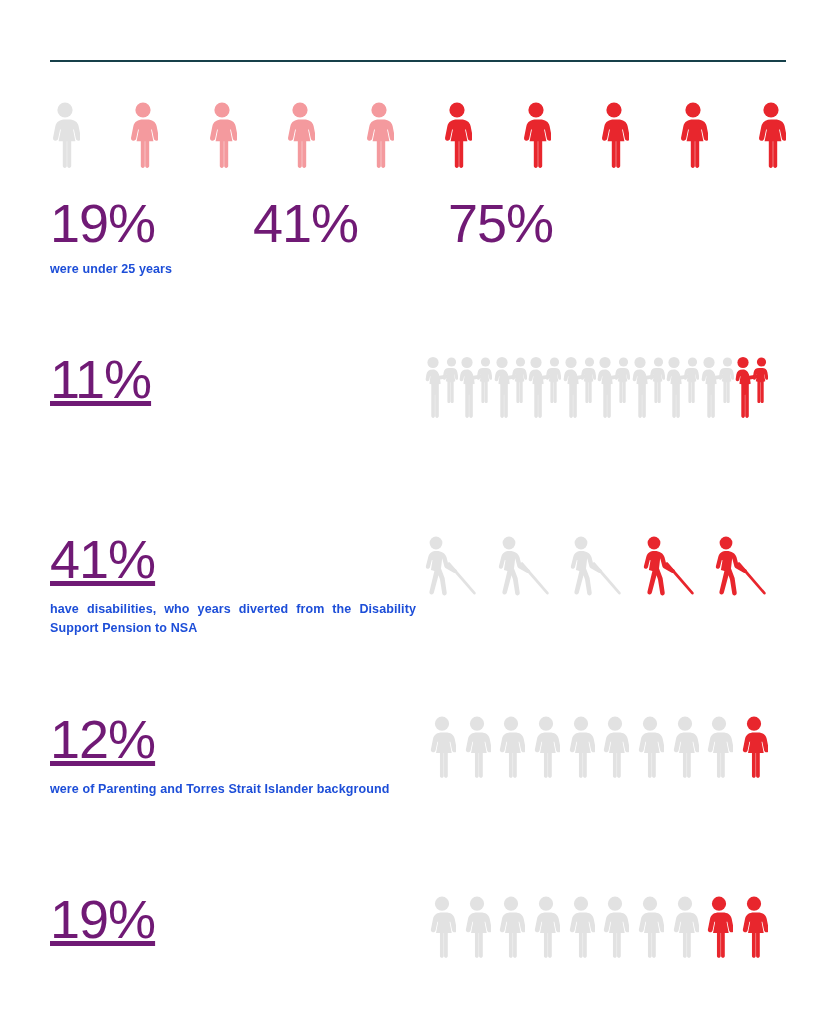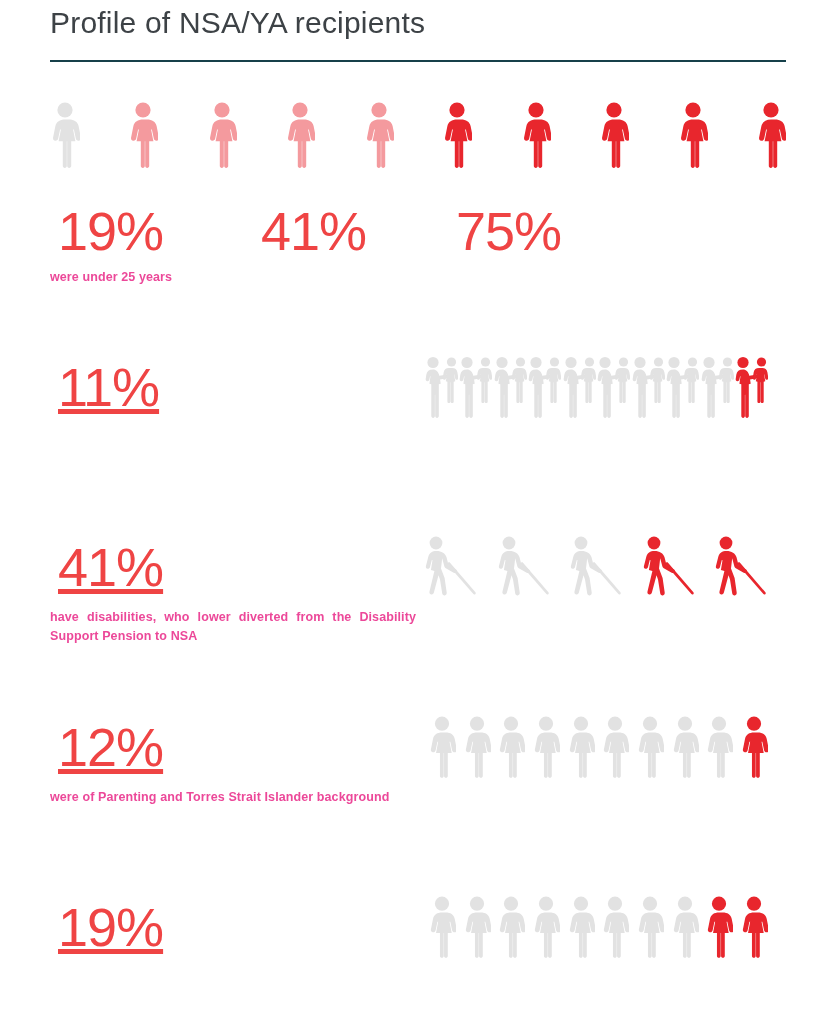--- a/index.html
+++ b/index.html
@@ -40,30 +40,30 @@
     position: absolute;
     left: 50px;
     top: 60px;
     width: 736px;
     height: 2px;
     background: #16404a;
   }
 
   
   .pct {
-    color: #ef4444;
+    color: #701a75;
     font-size: 54px;
     font-weight: 400;
     line-height: 1;
     letter-spacing: -1px;
-    margin: 8px;
+    margin: 0;
     white-space: nowrap;
   }
   .caption {
-    color: #ec4899;
+    color: #1d4ed8;
     font-size: 12.5px;
     line-height: 1.48;
     margin: 0;
     font-weight: 700;
     letter-spacing: 0.1px;
   }
   .caption.justify {
     text-align: justify;
     text-align-last: left;
   }
@@ -133,23 +133,20 @@
   .glyph.person      { width: 30px;  height: 66px; }
   .glyph.parent      { width: 34px;  height: 62px; }
   .glyph.cane        { width: 58px;  height: 60px; }
   .glyph.person-sm   { width: 28px;  height: 62px; }
 </style>
 </head>
 <body>
 
 <div id="infographic">
 
-  <div class="header">
-    <h1 class="title">Profile of NSA/YA recipients</h1>
-  </div>
   <div class="rule"></div>
 
   <div class="age-icons" id="age-icons">
       <span>
         <svg class="glyph person" viewBox="0 0 30 66" xmlns="http://www.w3.org/2000/svg" aria-hidden="true">
           <circle cx="15" cy="8" r="7.6" fill="#e2e2e2"></circle>
           <path fill="#e2e2e2" d="M15 17.5c-5.1 0-8.6 2.2-9.6 6.6L3.1 35.6c-.3 1.6.6 2.9 2.1 3.1 1.5.2 2.7-.7 3-2.2l1.9-9.1h.8l-2.3 11.9h4.2V64c0 1.1.9 1.9 2 1.9s2-.8 2-1.9V39.3h.4V64c0 1.1.9 1.9 2 1.9s2-.8 2-1.9V39.3h4.2l-2.3-11.9h.8l1.9 9.1c.3 1.5 1.5 2.4 3 2.2 1.5-.2 2.4-1.5 2.1-3.1l-2.3-11.5c-1-4.4-4.5-6.6-9.6-6.6z"></path>
         </svg>
       </span>
       <span>
@@ -305,21 +302,21 @@
             <circle cx="27.5" cy="6" r="4.6" fill="#e8262d"></circle>
             <path fill="#e8262d" d="M27.5 12c-3.1 0-5 1.5-5.4 4.2l-.9 5.6c-.2 1 .4 1.8 1.3 1.9.9.1 1.6-.4 1.8-1.3l.8-4h.3l-1.2 6.9 1.6.5v19.6c0 .9.7 1.6 1.5 1.6s1.5-.7 1.5-1.6V26.3h.3v19.1c0 .9.7 1.6 1.5 1.6s1.5-.7 1.5-1.6V25.8l1.6-.5-1.2-6.9h.3l.8 4c.2.9.9 1.4 1.8 1.3.9-.1 1.5-.9 1.3-1.9l-.9-5.6c-.4-2.7-2.3-4.2-5.4-4.2z" transform="translate(-2.4,0)"></path>
           </svg>
         </span>
       </div>
   </div>
 
   <div class="block" id="block-disability">
     <div class="text-col">
       <p class="pct">41%</p>
-      <p class="caption justify">have disabilities, who lower diverted from the Disability Support Pension to NSA</p>
+      <p class="caption justify">have disabilities, who years diverted from the Disability Support Pension to NSA</p>
     </div>
     <div class="icon-col">
         <span>
           <svg class="glyph cane" viewBox="0 0 58 60" xmlns="http://www.w3.org/2000/svg" aria-hidden="true">
             <circle cx="16" cy="7" r="6.4" fill="#e2e2e2"></circle>
             <path fill="#e2e2e2" d="M16.6 15c-4.5 0-7.3 2-8.3 5.8l-2.4 9.4c-.3 1.3.4 2.4 1.6 2.6 1.2.2 2.2-.5 2.5-1.8l1.8-6.9.7.2-1.6 9.6 3.5 1.2-4.9 20.4c-.4 1.5.3 2.7 1.6 3 1.3.3 2.4-.4 2.8-1.9l4.6-17.3 1.5 4.1 2.2 13.8c.2 1.5 1.3 2.4 2.6 2.2 1.3-.2 2.1-1.3 1.9-2.8l-2.1-14.6-3.6-9.6 1.2-10.2 2.2 8.2c.2.8.7 1.4 1.4 1.8l7.9 4.5c1.1.6 2.3.3 2.9-.7.6-1 .2-2.2-.9-2.8l-7.2-4.1-1.9-7.6C25.4 17.3 21.5 15 16.6 15z"></path>
             <path fill="#e2e2e2" d="M29.6 26.3c-.9-.3-1.8.2-2.1 1.1-.3.9.2 1.8 1 2.1l24.9 28.6c.5.6 1.3.6 1.9.1.6-.5.6-1.3.1-1.9z"></path>
           </svg>
         </span>
         <span>

